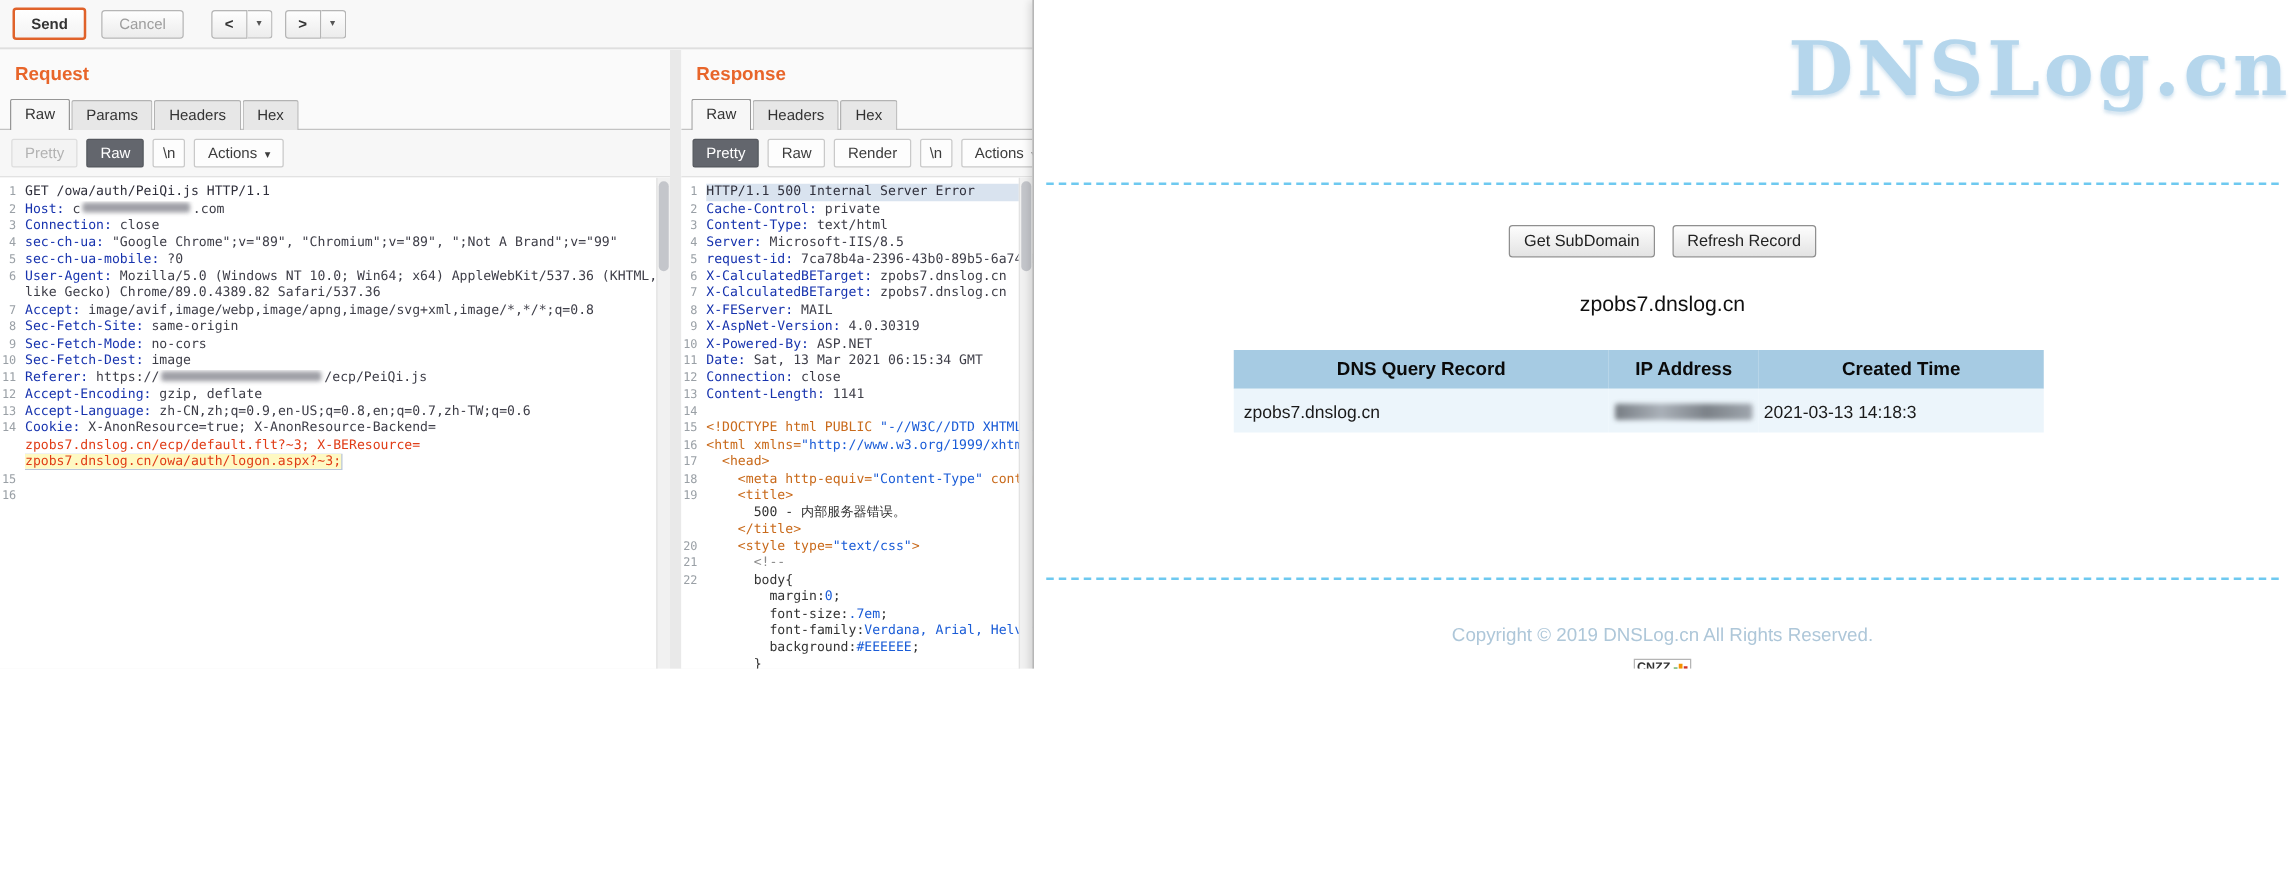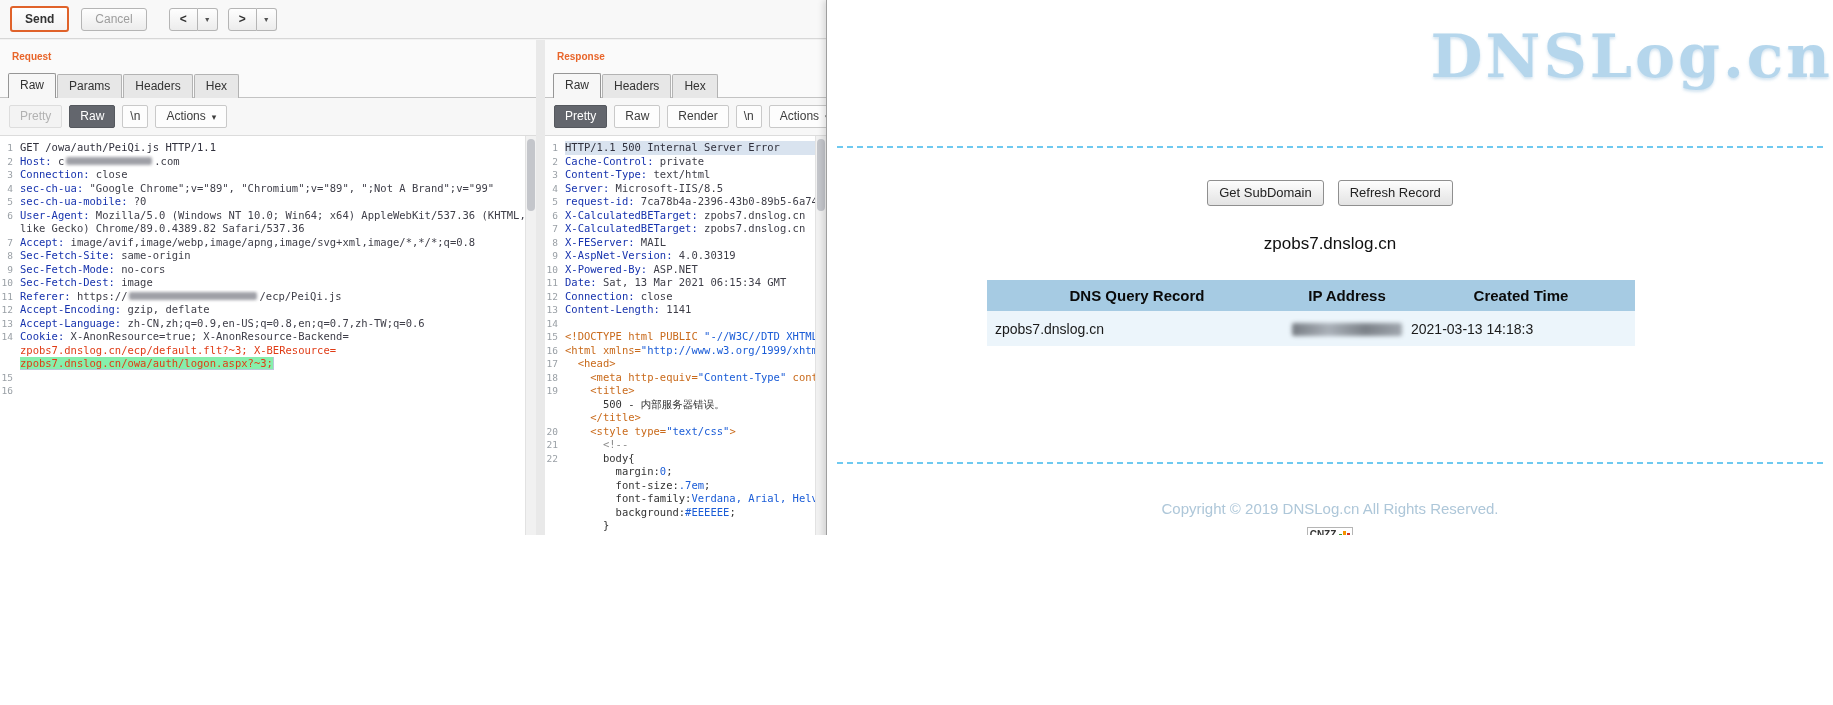--- a/index.html
+++ b/index.html
@@ -13,42 +13,42 @@
   .btn.send { border: 2px solid #e0622a; font-weight: 700; height: 26px; background: linear-gradient(#ffffff, #f3f3f3); }
   .btn.cancel { color: #9d9d9d; margin-left: 12px; }
   .splitgroup { display: flex; margin-left: 10px; }
   .splitgroup.first { margin-left: 22px; }
   .btn.nav { padding: 0 10px; border-radius: 3px 0 0 3px; font-weight: 600; }
   .btn.navdd { padding: 0 6px; font-size: 7px; color: #555; border-left: none; border-radius: 0 3px 3px 0; }
 
   .panes { position: absolute; top: 40px; left: 0; right: 0; bottom: 0; display: flex; }
   .pane { background: #fafafa; display: flex; flex-direction: column; overflow: hidden; }
   .pane-divider { width: 9px; background: #e9e9e9; cursor: col-resize; }
-  .pane-title { color: #e8652a; font-weight: 700; font-size: 10px; padding: 11px 12px 6px; }
+  .pane-title { color: #e8652a; font-weight: 700; font-size: 15px; padding: 11px 12px 6px; }
   .tabs { display: flex; align-items: flex-end; padding: 5px 8px 0; border-bottom: 1px solid #c3c3c3; background: #fafafa; gap: 1px; height: 30px; }
   .tab { font-size: 12px; padding: 4px 11px 5px; border: 1px solid #b3b3b3; border-bottom: none; background: #e7e7e7; color: #333; border-radius: 2px 2px 0 0; margin-bottom: -1px; cursor: pointer; }
   .tab.active { background: #f7f7f7; border-color: #969696; padding-bottom: 6px; }
   .subbar { display: flex; align-items: center; gap: 7px; padding: 7px 9px; background: #f7f7f7; border-bottom: 1px solid #dcdcdc; }
   .sbtn { font-size: 12px; padding: 3px 10px 4px; border: 1px solid #c9c9c9; background: #fdfdfd; color: #3c3c3c; border-radius: 2px; cursor: pointer; }
   .sbtn.active { background: #63666d; border-color: #55585e; color: #fff; }
   .sbtn.disabled { color: #b2b2b2; background: #f3f3f3; border-color: #ddd; }
   .sbtn.sm { padding: 3px 7px 4px; }
   .sbtn .caret { font-size: 9px; margin-left: 6px; }
 
   .editor { position: relative; flex: 1; background: #fff; overflow: hidden; padding-top: 5px;
             font-family: "DejaVu Sans Mono", "Liberation Mono", monospace; font-size: 10.5px; line-height: 13.5px; }
   .code-row { display: flex; min-height: 13.5px; }
   .ln { flex: none; width: 20px; text-align: right; padding-right: 7px; color: #9aa0a6; font-size: 9.5px; user-select: none; }
   .lt { flex: 1; white-space: pre; overflow: hidden; }
   .row-hl .lt { background: #d9e3ef; }
   .t-m { color: #30303c; }
   .t-h { color: #1733ae; }
   .t-v { color: #3e3e48; }
   .t-red { color: #e03c16; }
-  .t-redsel { color: #e03c16; background: #86efac; box-shadow: 0 0 0 1px #b9c6da; }
+  .t-redsel { color: #e03c16; background: #fef9c3; box-shadow: 0 0 0 1px #b9c6da; }
   .t-tag { color: #c96a1b; }
   .t-str { color: #1a5cd7; }
   .t-com { color: #8a8a8a; }
   .t-txt { color: #333; }
   .t-cssv { color: #1a5cd7; }
   .t-r { display: inline-block; height: 8px; width: 80px; background: #8f9098; border-radius: 2px; filter: blur(1.5px); opacity: .85; margin: 0 2px; }
 
   .vscroll { position: absolute; top: 0; right: 0; bottom: 0; width: 11px; background: #f1f1f1; border-left: 1px solid #e2e2e2; }
   .vthumb { position: absolute; top: 3px; left: 1px; width: 8px; height: 72px; background: #c4c6cb; border-radius: 4px; }
 

